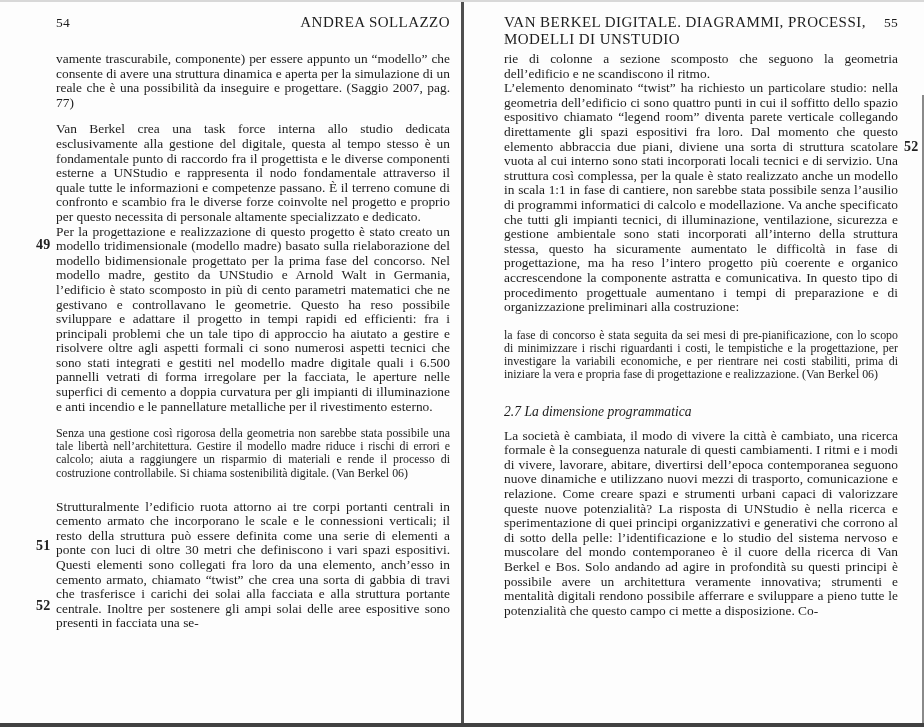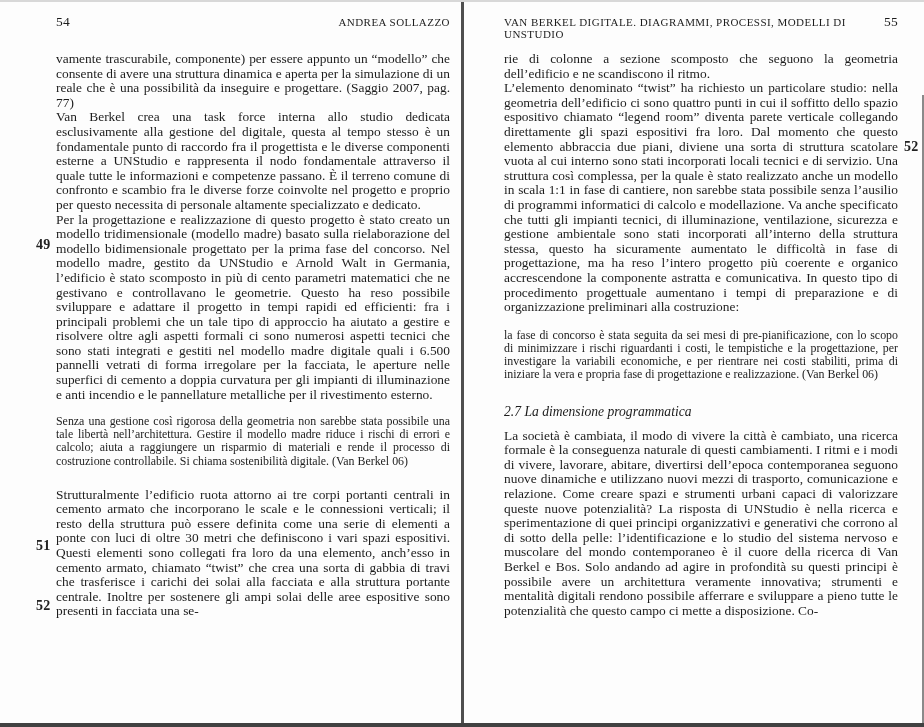--- a/index.html
+++ b/index.html
@@ -31,39 +31,39 @@
   .page { position: absolute; top: 0; height: 727px; }
   .page.left  { left: 16px; width: 461px; }
   .page.right { left: 464px; width: 482px; }
 
   .col { position: absolute; left: 40px; width: 394px; }
   .header {
     top: 14px;
     display: flex; justify-content: space-between; align-items: baseline;
   }
   .pagenum { font-size: 13.5px; letter-spacing: 0.2px; }
-  .runhead { font-size: 11px; letter-spacing: 0.45px; }
+  .runhead { font-size: 15px; letter-spacing: 0.45px; }
 
   .body {
     top: 52px;
     text-align: justify;
     font-size: 13.4px;
     line-height: 14.6px;
   }
   .para { margin: 0; }
   .quote { font-size: 11.9px; line-height: 13.1px; }
   .sec-heading {
     font-style: italic;
     font-size: 13.6px;
     font-weight: normal;
     margin: 24px 0 0 0;
     text-align: left;
   }
   .mt9  { margin-top: 9px; }
-  .mt12 { }
+  .mt12 { margin-top: 12px; }
   .mt13 { margin-top: 13px; }
   .mt14 { margin-top: 14px; }
   .mt20 { margin-top: 20px; }
 
   .margin-note {
     position: absolute;
     font-size: 14px;
     font-weight: bold;
     letter-spacing: 0.3px;
     color: #222;

